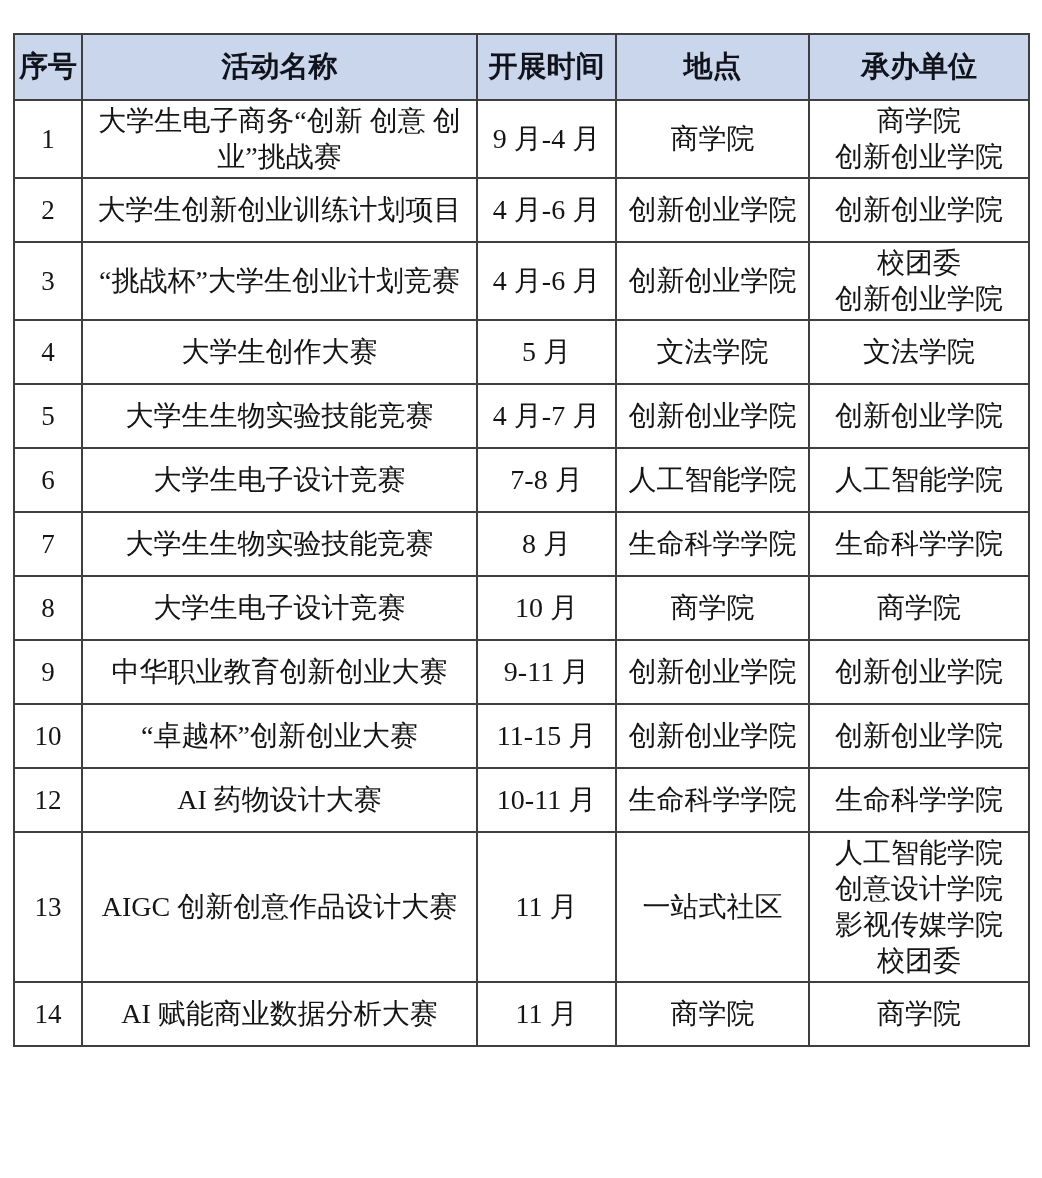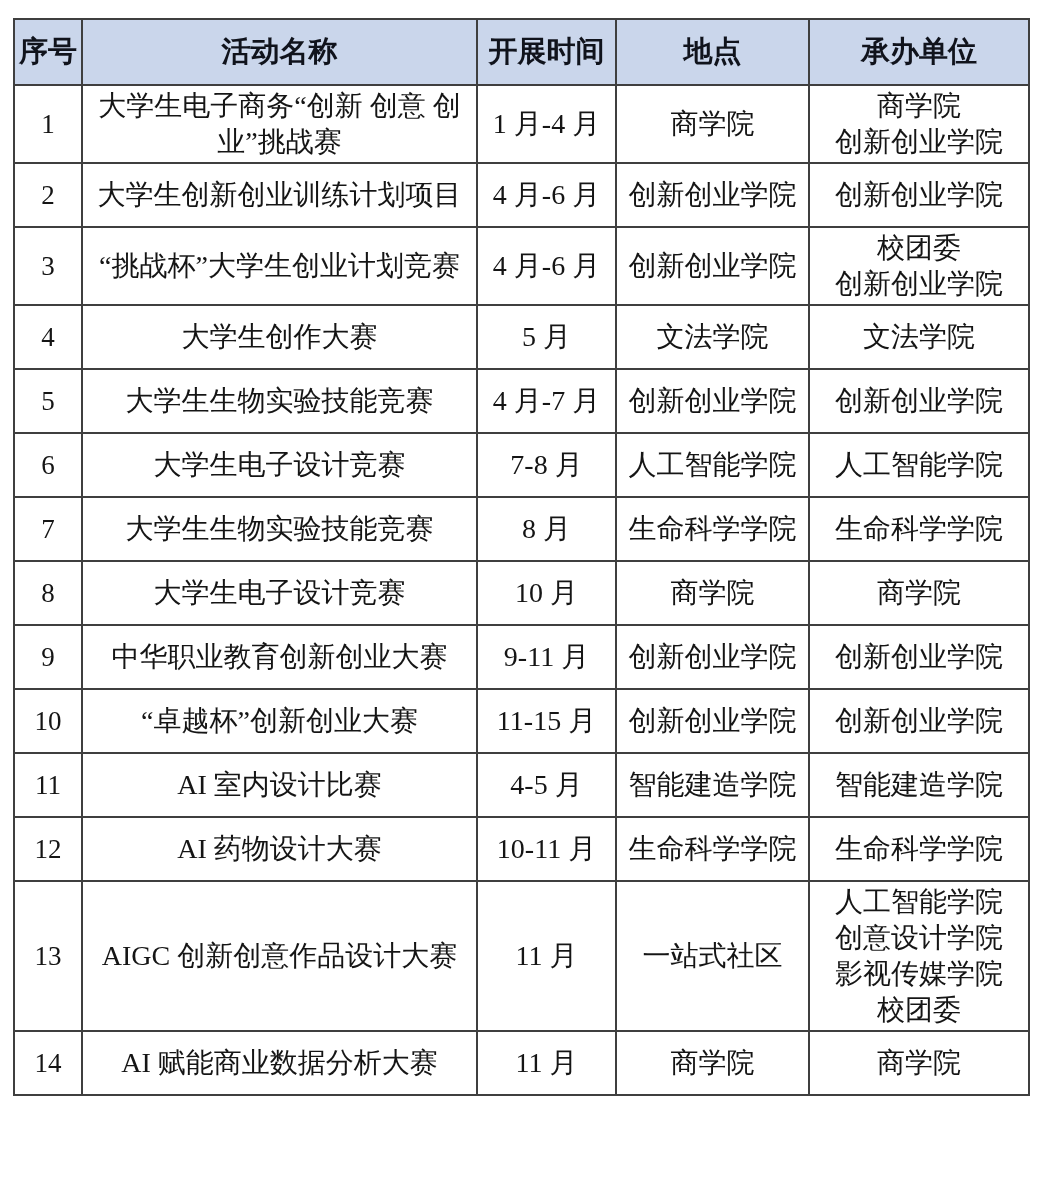--- a/index.html
+++ b/index.html
@@ -12,21 +12,21 @@
     margin:0;
     padding:0;
     background:var(--page-bg);
     width:1042px;
     height:1178px;
     overflow:hidden;
     font-family:"Liberation Serif","DejaVu Serif",serif;
     color:var(--text);
   }
   .page{
-    padding:18px 0 0 13px;
+    padding:33px 0 0 13px;
     box-sizing:border-box;
     width:1042px;
   }
   table.tbl{
     border-collapse:collapse;
     table-layout:fixed;
     width:1015px;
   }
   col.c0{width:68px}
   col.c1{width:395px}
@@ -80,21 +80,21 @@
         <th>活动名称</th>
         <th>开展时间</th>
         <th>地点</th>
         <th>承办单位</th>
       </tr>
     </thead>
     <tbody id="table-body">
         <tr>
           <td class="col-no">1</td>
           <td class="col-name">大学生电子商务“创新 创意 创业”挑战赛</td>
-          <td class="col-time">1 月-4 月</td>
+          <td class="col-time">9 月-4 月</td>
           <td class="col-location">商学院</td>
           <td class="col-organizer">商学院
 创新创业学院</td>
         </tr>
         <tr>
           <td class="col-no">2</td>
           <td class="col-name">大学生创新创业训练计划项目</td>
           <td class="col-time">4 月-6 月</td>
           <td class="col-location">创新创业学院</td>
           <td class="col-organizer">创新创业学院</td>
@@ -150,27 +150,20 @@
           <td class="col-organizer">创新创业学院</td>
         </tr>
         <tr>
           <td class="col-no">10</td>
           <td class="col-name">“卓越杯”创新创业大赛</td>
           <td class="col-time">11-15 月</td>
           <td class="col-location">创新创业学院</td>
           <td class="col-organizer">创新创业学院</td>
         </tr>
         <tr>
-          <td class="col-no">11</td>
-          <td class="col-name">AI 室内设计比赛</td>
-          <td class="col-time">4-5 月</td>
-          <td class="col-location">智能建造学院</td>
-          <td class="col-organizer">智能建造学院</td>
-        </tr>
-        <tr>
           <td class="col-no">12</td>
           <td class="col-name">AI 药物设计大赛</td>
           <td class="col-time">10-11 月</td>
           <td class="col-location">生命科学学院</td>
           <td class="col-organizer">生命科学学院</td>
         </tr>
         <tr>
           <td class="col-no">13</td>
           <td class="col-name">AIGC 创新创意作品设计大赛</td>
           <td class="col-time">11 月</td>

